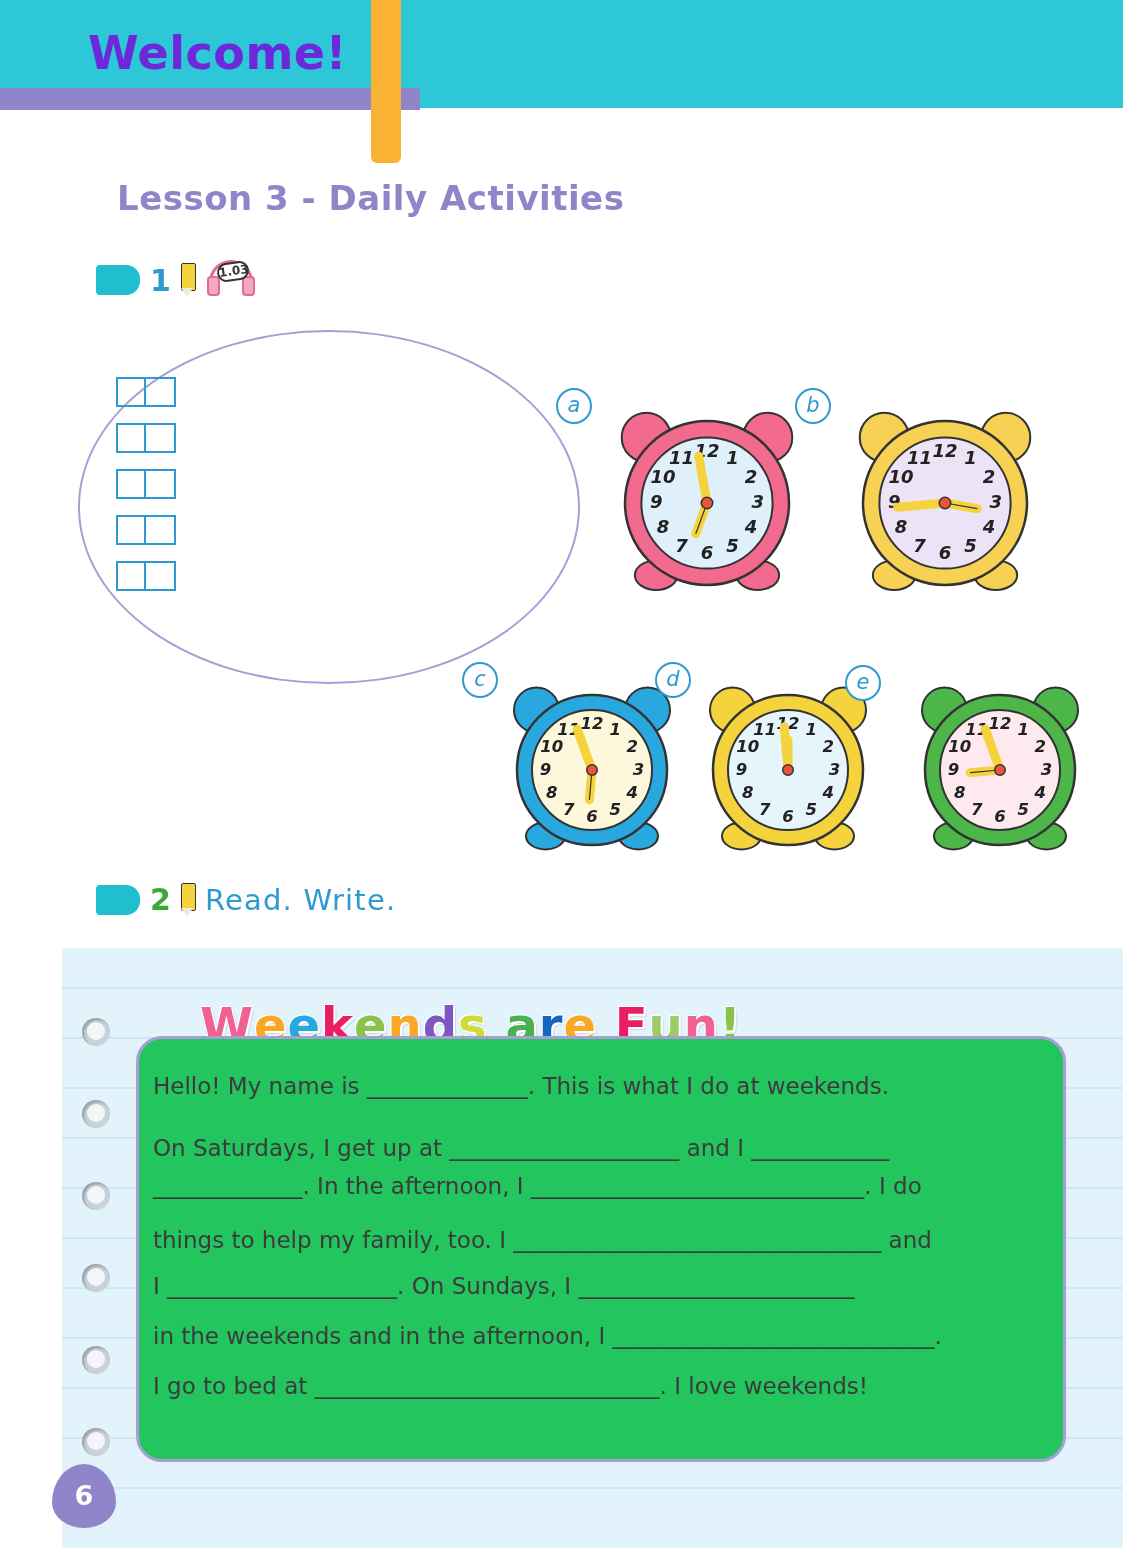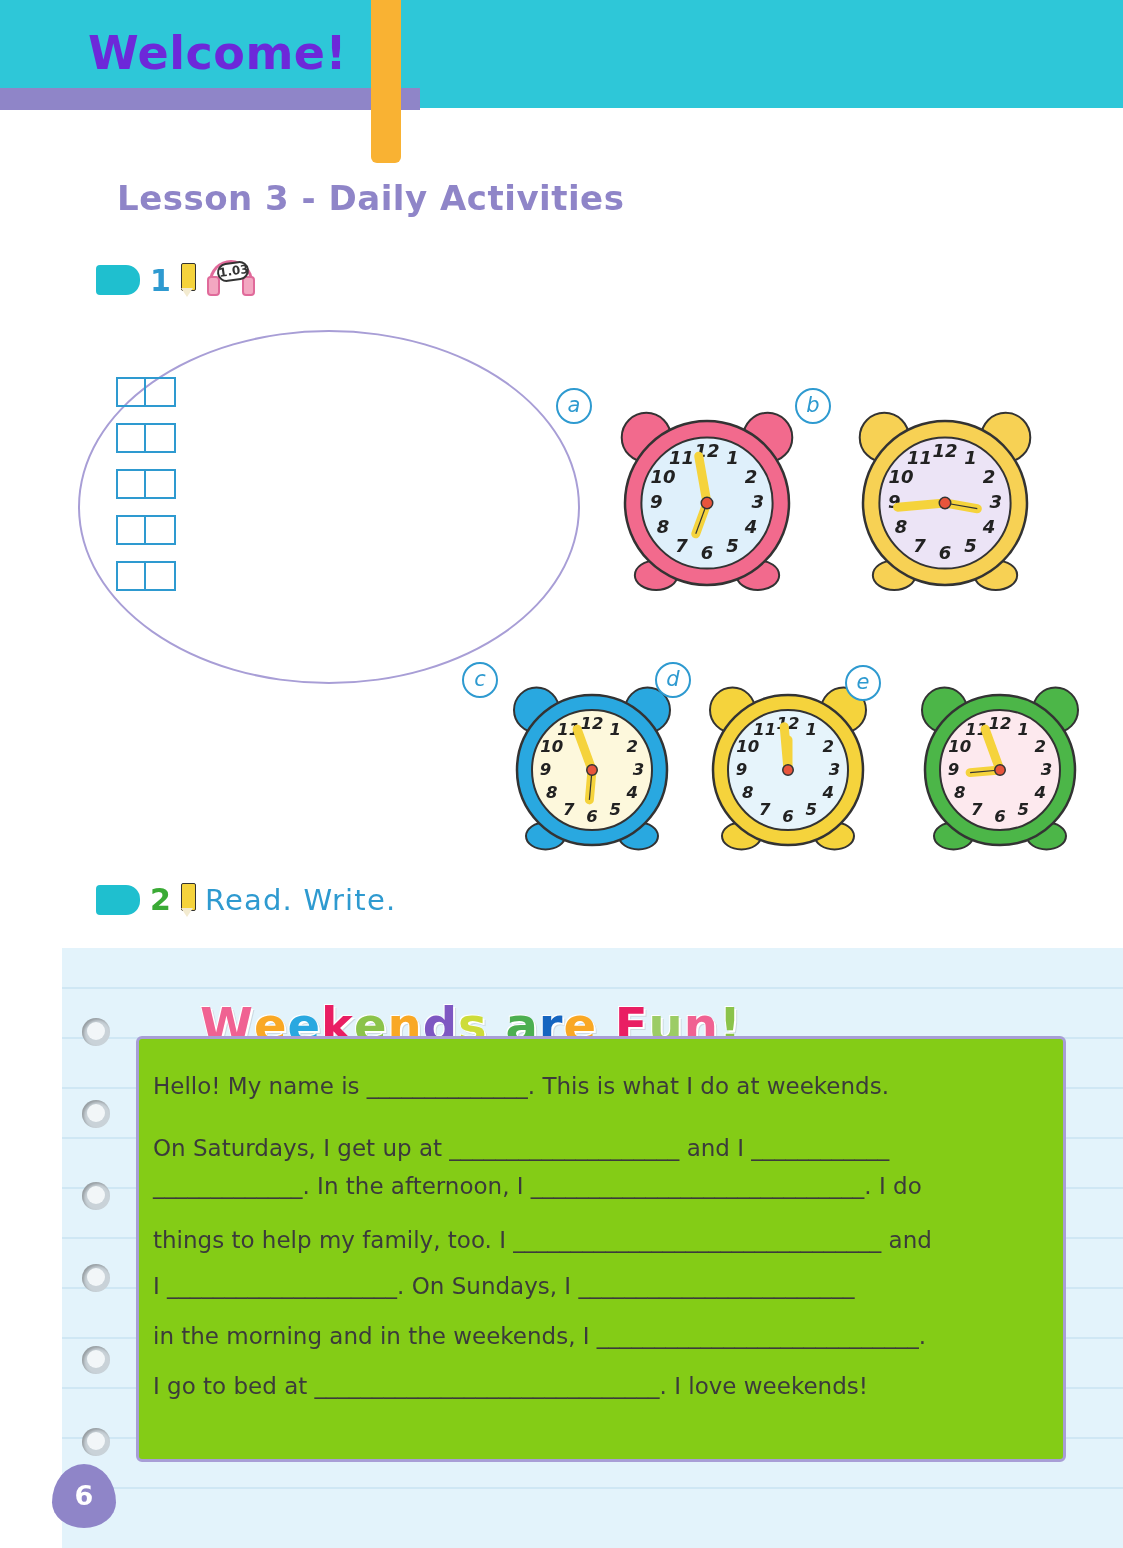--- a/index.html
+++ b/index.html
@@ -222,22 +222,22 @@
     font-weight: bold;
     letter-spacing: 1px;
     margin-top: 29px;
   }
   .title-fun span { display: inline-block; }
   .text-card {
     position: absolute;
     left: 136px; top: 1036px;
     width: 930px; height: 426px;
     border: 3px solid #a89ed6;
-    border-radius: 6px;
-    background: #84cc16;
+    border-radius: 26px;
+    background: #22c55e;
     box-sizing: border-box;
   }
   .card-line {
     position: absolute;
     left: 14px;
     font-size: 23px;
     color: #3b3b3b;
     white-space: nowrap;
   }
 
@@ -482,21 +482,21 @@
 
 <div class="title-fun" id="fun-title"><span style="color: rgb(240, 98, 146); text-shadow: rgb(255, 255, 255) 2px 2px 0px, rgb(255, 255, 255) -1px -1px 0px, rgba(0, 0, 0, 0.1) 3px 3px 0px;">W</span><span style="color: rgb(249, 168, 37); text-shadow: rgb(255, 255, 255) 2px 2px 0px, rgb(255, 255, 255) -1px -1px 0px, rgba(0, 0, 0, 0.1) 3px 3px 0px;">e</span><span style="color: rgb(41, 168, 224); text-shadow: rgb(255, 255, 255) 2px 2px 0px, rgb(255, 255, 255) -1px -1px 0px, rgba(0, 0, 0, 0.1) 3px 3px 0px;">e</span><span style="color: rgb(233, 30, 99); text-shadow: rgb(255, 255, 255) 2px 2px 0px, rgb(255, 255, 255) -1px -1px 0px, rgba(0, 0, 0, 0.1) 3px 3px 0px;">k</span><span style="color: rgb(139, 195, 74); text-shadow: rgb(255, 255, 255) 2px 2px 0px, rgb(255, 255, 255) -1px -1px 0px, rgba(0, 0, 0, 0.1) 3px 3px 0px;">e</span><span style="color: rgb(249, 168, 37); text-shadow: rgb(255, 255, 255) 2px 2px 0px, rgb(255, 255, 255) -1px -1px 0px, rgba(0, 0, 0, 0.1) 3px 3px 0px;">n</span><span style="color: rgb(126, 87, 194); text-shadow: rgb(255, 255, 255) 2px 2px 0px, rgb(255, 255, 255) -1px -1px 0px, rgba(0, 0, 0, 0.1) 3px 3px 0px;">d</span><span style="color: rgb(205, 220, 57); text-shadow: rgb(255, 255, 255) 2px 2px 0px, rgb(255, 255, 255) -1px -1px 0px, rgba(0, 0, 0, 0.1) 3px 3px 0px;">s</span><span style="color: rgb(255, 255, 255); text-shadow: rgb(255, 255, 255) 2px 2px 0px, rgb(255, 255, 255) -1px -1px 0px, rgba(0, 0, 0, 0.1) 3px 3px 0px;">&nbsp;</span><span style="color: rgb(76, 175, 80); text-shadow: rgb(255, 255, 255) 2px 2px 0px, rgb(255, 255, 255) -1px -1px 0px, rgba(0, 0, 0, 0.1) 3px 3px 0px;">a</span><span style="color: rgb(21, 101, 192); text-shadow: rgb(255, 255, 255) 2px 2px 0px, rgb(255, 255, 255) -1px -1px 0px, rgba(0, 0, 0, 0.1) 3px 3px 0px;">r</span><span style="color: rgb(249, 168, 37); text-shadow: rgb(255, 255, 255) 2px 2px 0px, rgb(255, 255, 255) -1px -1px 0px, rgba(0, 0, 0, 0.1) 3px 3px 0px;">e</span><span style="color: rgb(255, 255, 255); text-shadow: rgb(255, 255, 255) 2px 2px 0px, rgb(255, 255, 255) -1px -1px 0px, rgba(0, 0, 0, 0.1) 3px 3px 0px;">&nbsp;</span><span style="color: rgb(233, 30, 99); text-shadow: rgb(255, 255, 255) 2px 2px 0px, rgb(255, 255, 255) -1px -1px 0px, rgba(0, 0, 0, 0.1) 3px 3px 0px;">F</span><span style="color: rgb(156, 204, 101); text-shadow: rgb(255, 255, 255) 2px 2px 0px, rgb(255, 255, 255) -1px -1px 0px, rgba(0, 0, 0, 0.1) 3px 3px 0px;">u</span><span style="color: rgb(240, 98, 146); text-shadow: rgb(255, 255, 255) 2px 2px 0px, rgb(255, 255, 255) -1px -1px 0px, rgba(0, 0, 0, 0.1) 3px 3px 0px;">n</span><span style="color: rgb(139, 195, 74); text-shadow: rgb(255, 255, 255) 2px 2px 0px, rgb(255, 255, 255) -1px -1px 0px, rgba(0, 0, 0, 0.1) 3px 3px 0px;">!</span></div>
 
 <div class="text-card">
   <div id="card-lines">
       <div class="card-line" style="top: 34px;">Hello! My name is ______________. This is what I do at weekends.</div>
       <div class="card-line" style="top: 84px; margin-top: 12px;">On Saturdays, I get up at ____________________ and I ____________</div>
       <div class="card-line" style="top: 134px;">_____________. In the afternoon, I _____________________________. I do</div>
       <div class="card-line" style="top: 188px;">things to help my family, too. I ________________________________ and</div>
       <div class="card-line" style="top: 234px;">I ____________________. On Sundays, I ________________________</div>
-      <div class="card-line" style="top: 284px;">in the morning and in the weekends, I ____________________________.</div>
+      <div class="card-line" style="top: 284px;">in the weekends and in the afternoon, I ____________________________.</div>
       <div class="card-line" style="top: 334px;">I go to bed at ______________________________. I love weekends!</div>
     </div>
 </div>
 
 <div class="page-num">
   <div class="star"></div>
   <div class="num">6</div>
 </div>
 
 </body></html>

